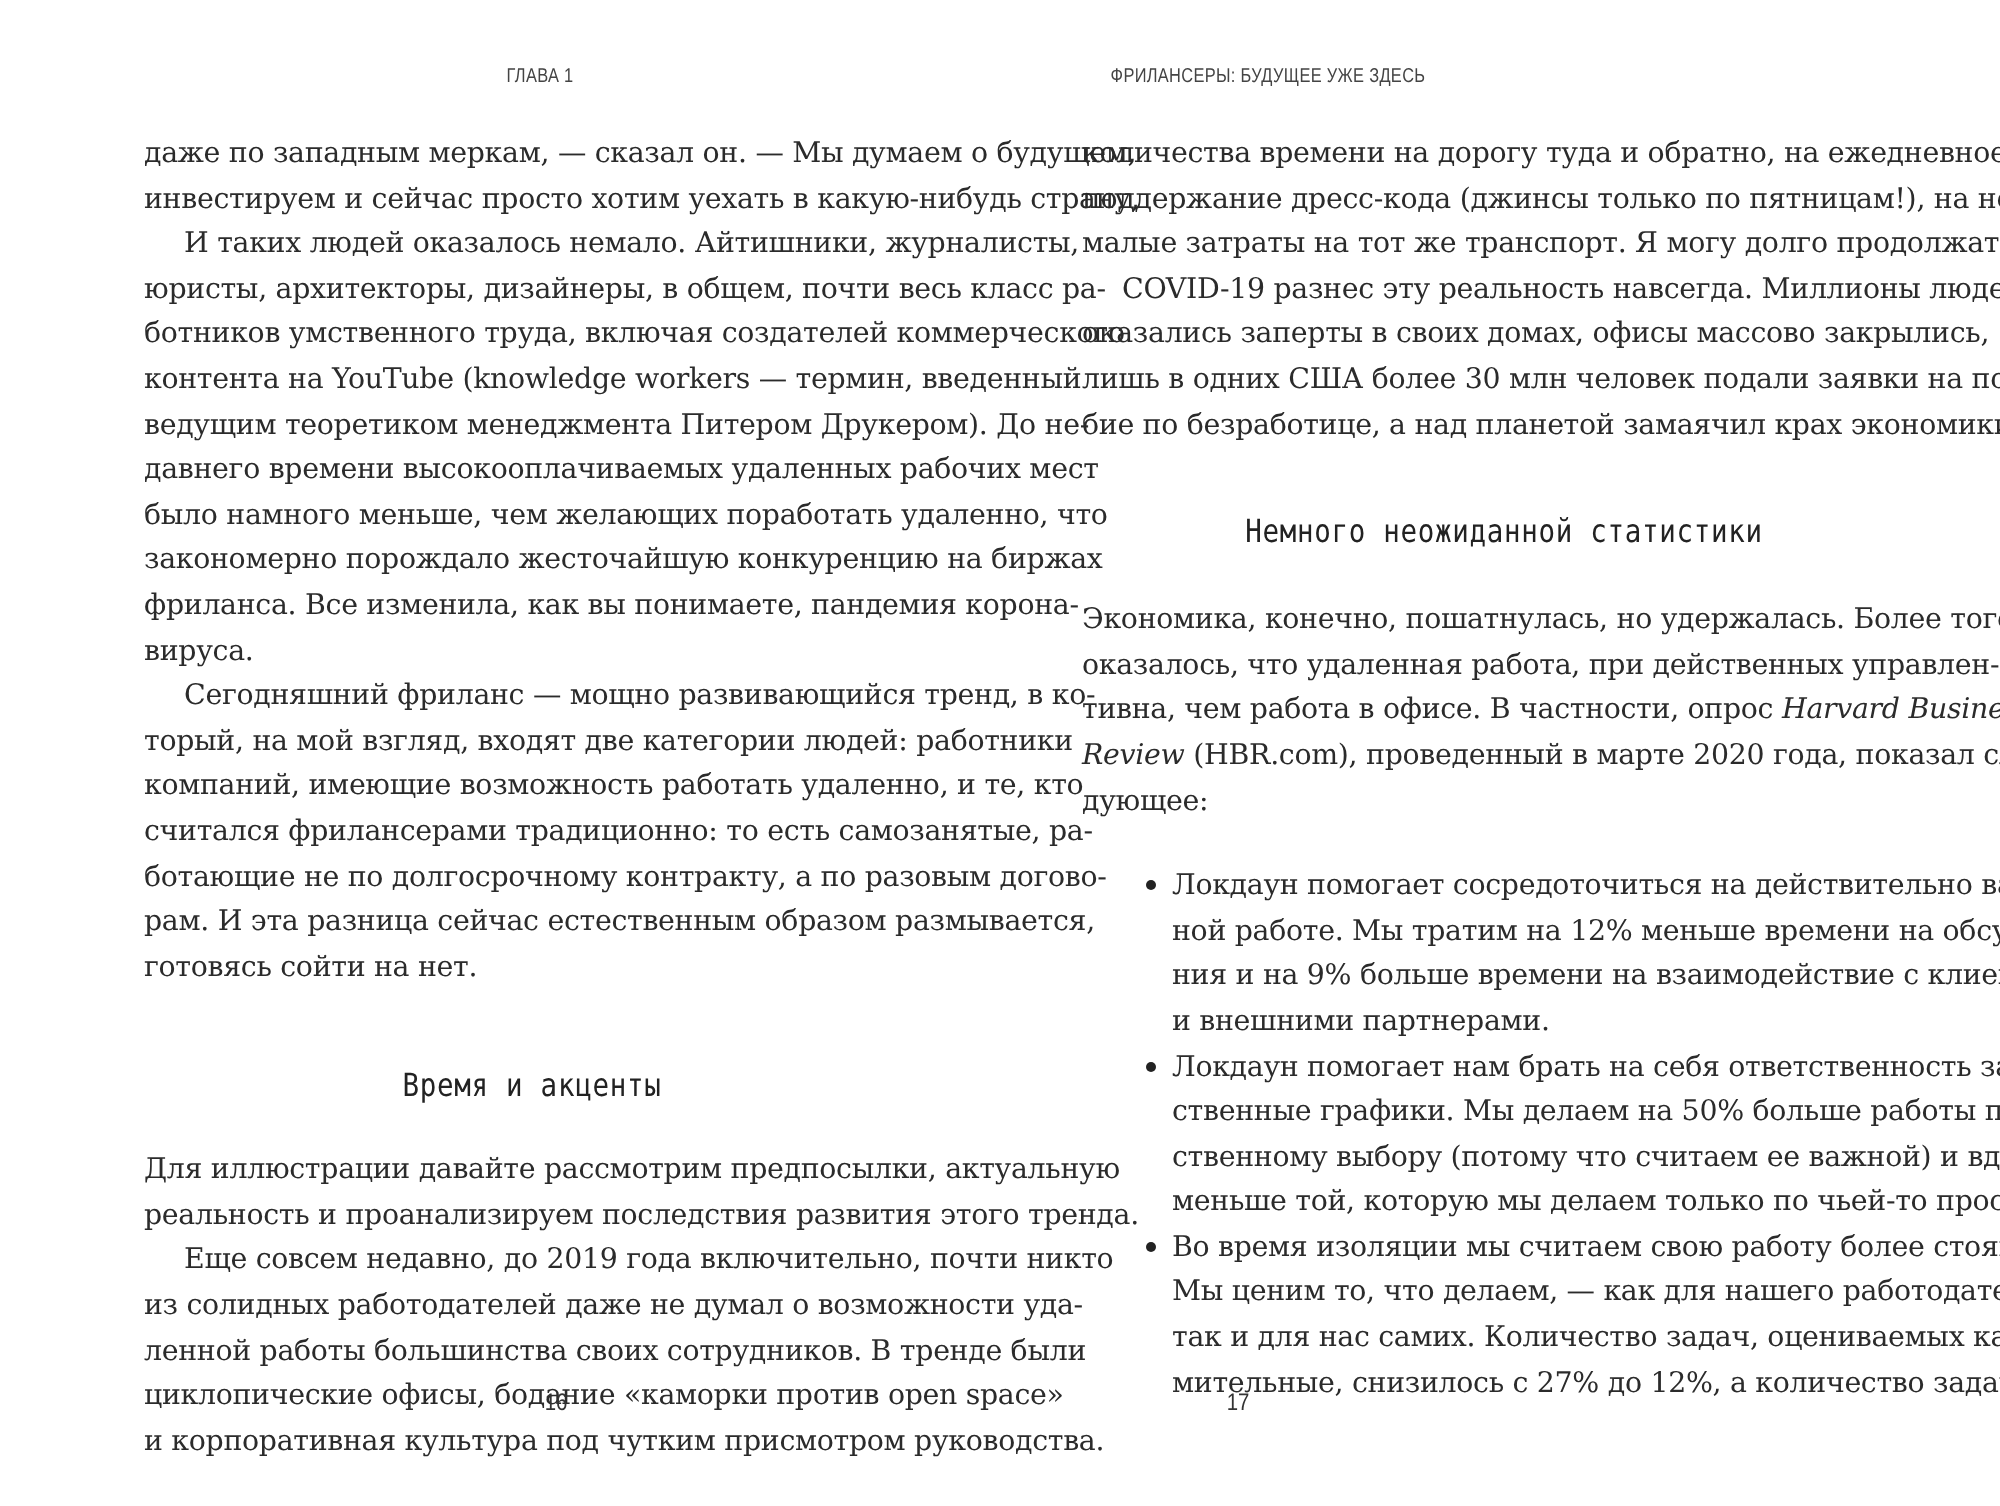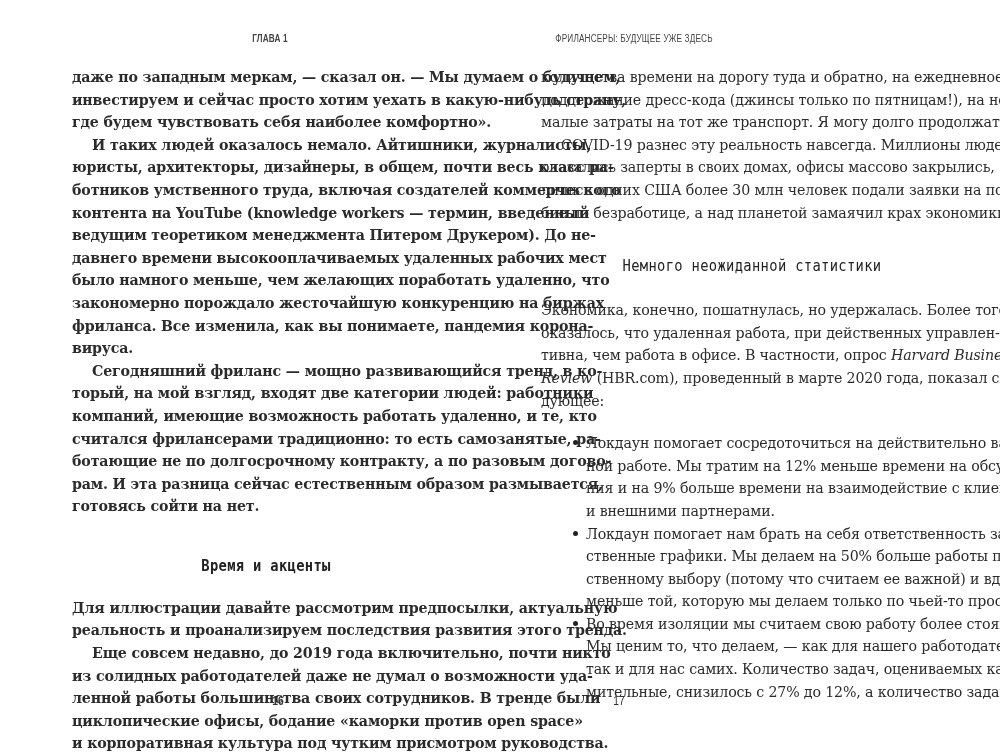--- a/index.html
+++ b/index.html
@@ -1,21 +1,21 @@
 <!DOCTYPE html>
 <html><head>
 <meta charset="utf-8">
 <style>
   html, body { margin: 0; padding: 0; }
   body {
     width: 1000px; height: 753px; background: #ffffff; position: relative; overflow: hidden;
     font-family: "DejaVu Serif", "Liberation Serif", serif; color: #2b2b2b;
   }
   .page { position: absolute; top: 0; height: 753px; }
-  .page.left { left: 0; width: 500px; font-weight: bold; }
+  .page.left { left: 0; width: 500px; }
   .page.right { left: 504px; width: 500px; }
   .running-head {
     position: absolute; top: 33px; left: 0; right: 0; text-align: center;
     font-family: "Liberation Sans", "DejaVu Sans", sans-serif;
     font-size: 10px; letter-spacing: 0.2px; color: #444; transform: scaleX(0.82);
   }
   .page.left .running-head { left: 20px; right: -20px; }
   .page.right .running-head { left: -120px; right: 120px; }
   .body { position: absolute; }
   .page.left .body { left: 72px; top: 66px; width: 388px; }
@@ -51,21 +51,20 @@
 </head>
 <body>
 
 <div class="page left">
   <div class="running-head">ГЛАВА 1</div>
   <div class="body">
 
     <div>
       <div class="line">даже по западным меркам, — сказал он. — Мы думаем о будущем,</div>
       <div class="line">инвестируем и сейчас просто хотим уехать в какую-нибудь страну,</div>
-      <div class="line last">где будем чувствовать себя наиболее комфортно».</div>
     </div>
 
     <div>
       <div class="line indent">И таких людей оказалось немало. Айтишники, журналисты,</div>
       <div class="line">юристы, архитекторы, дизайнеры, в общем, почти весь класс ра-</div>
       <div class="line">ботников умственного труда, включая создателей коммерческого</div>
       <div class="line">контента на YouTube (knowledge workers — термин, введенный</div>
       <div class="line">ведущим теоретиком менеджмента Питером Друкером). До не-</div>
       <div class="line">давнего времени высокооплачиваемых удаленных рабочих мест</div>
       <div class="line">было намного меньше, чем желающих поработать удаленно, что</div>

